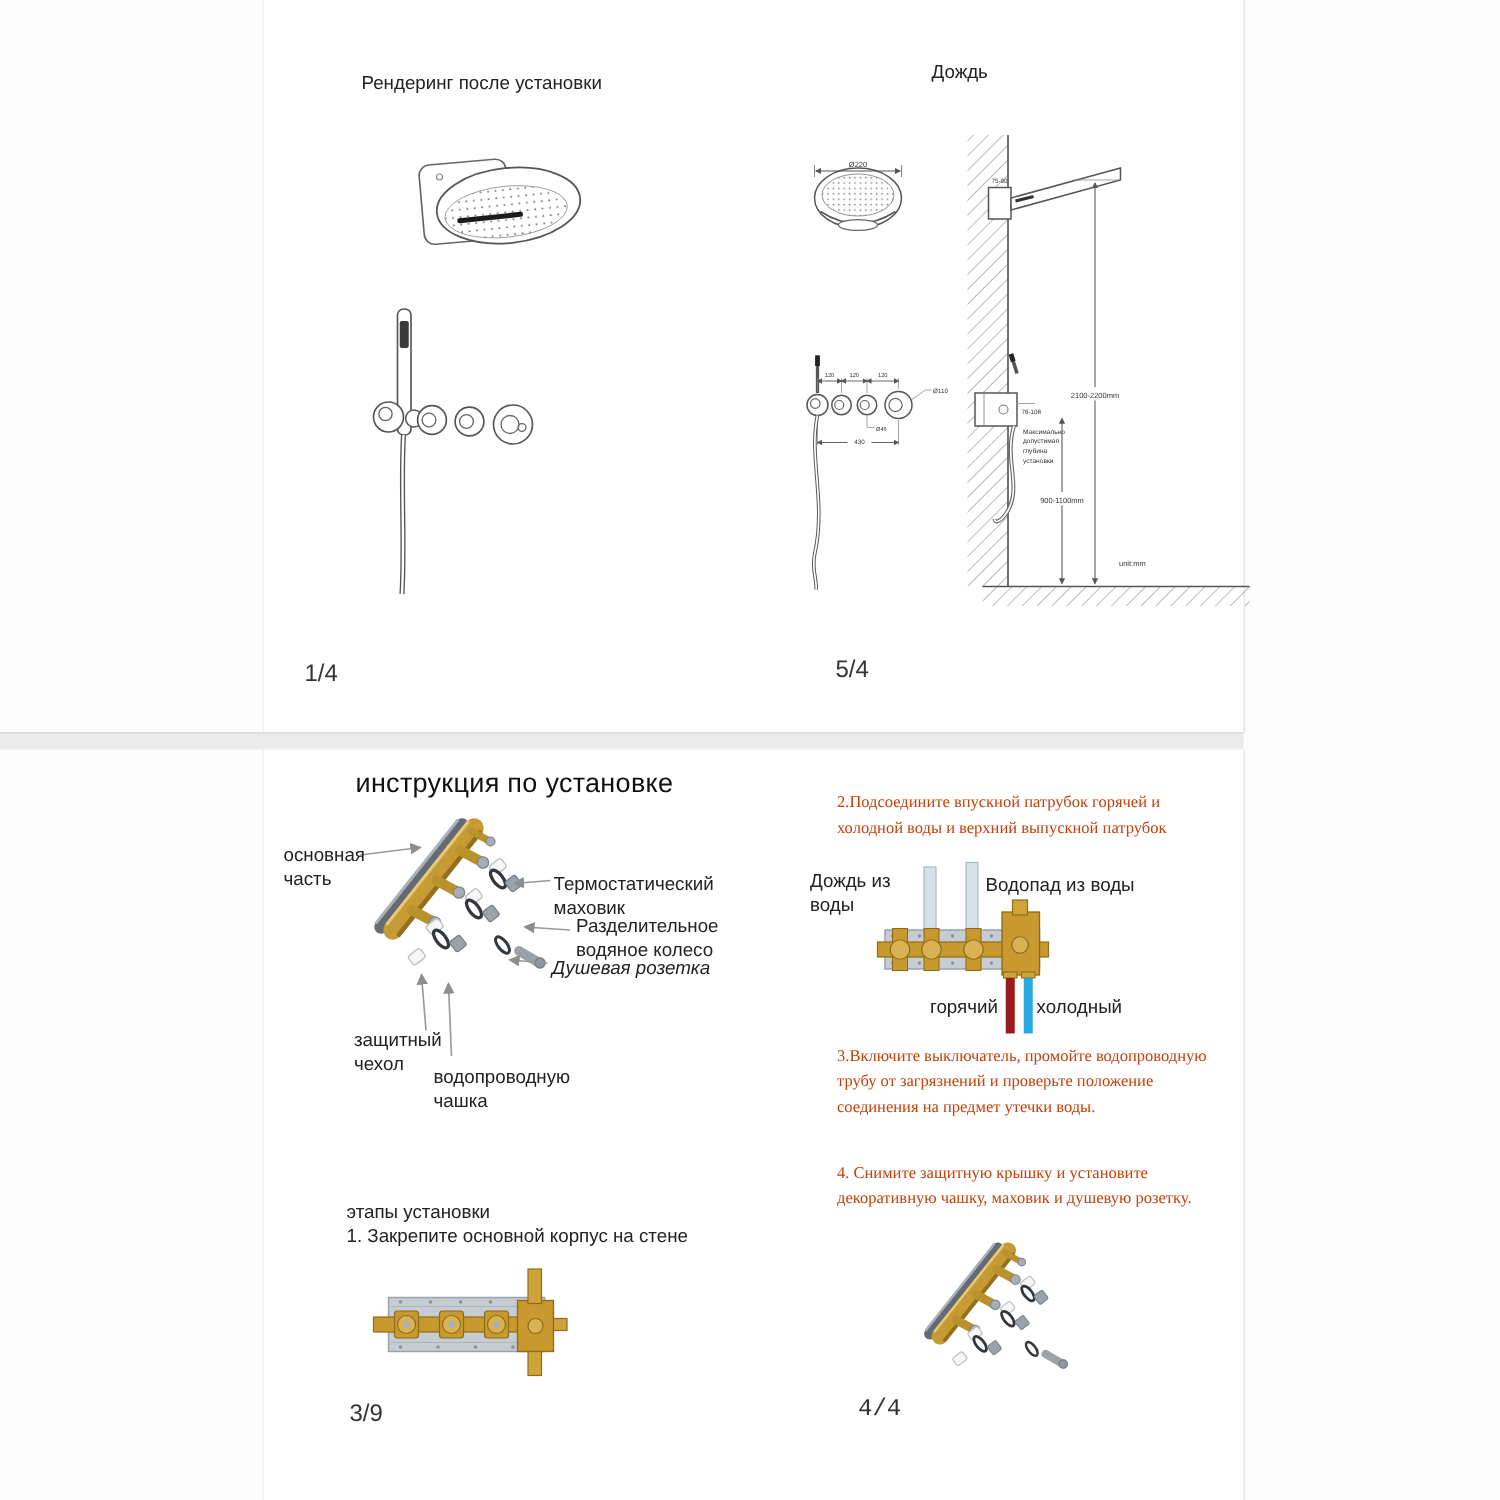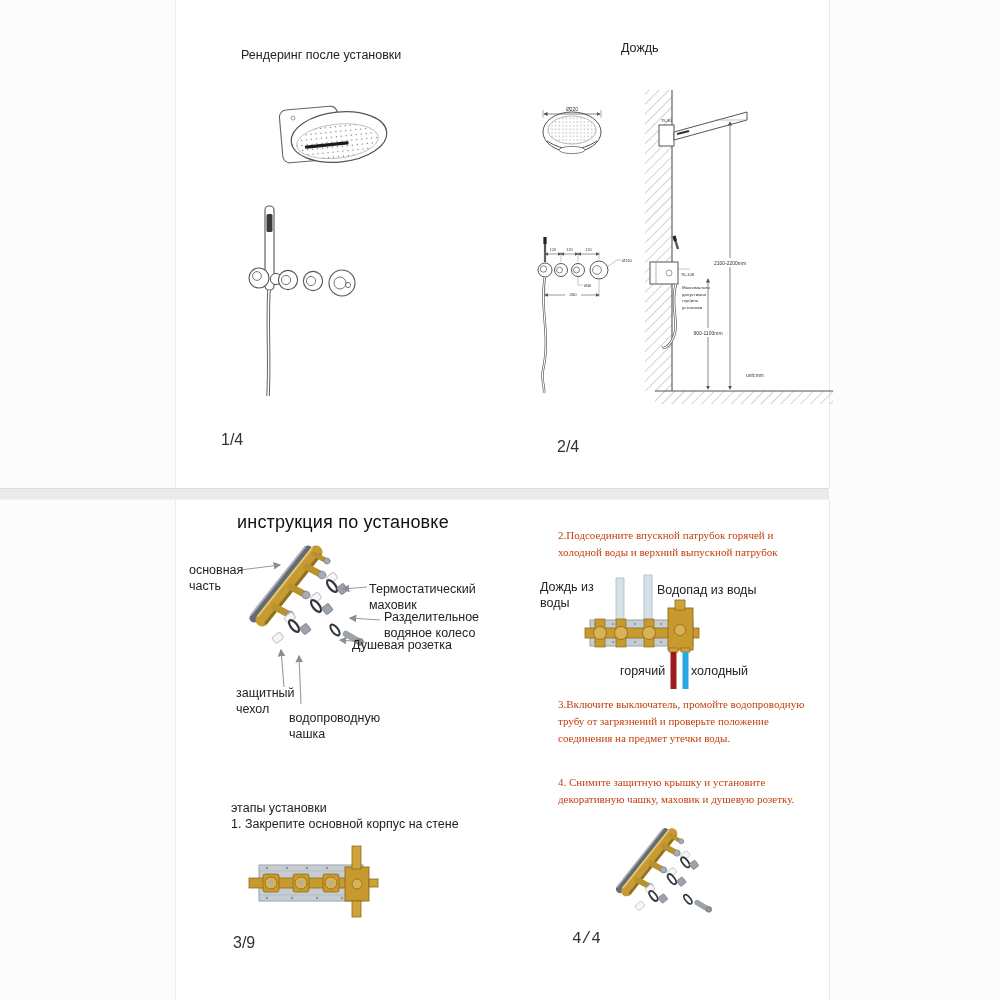--- a/index.html
+++ b/index.html
@@ -56,21 +56,21 @@
   <circle cx="30" cy="79" r="5.6" fill="#fff" stroke="#555" stroke-width="1"></circle>
   <circle cx="42" cy="80" r="9.6" fill="#fff" stroke="#555" stroke-width="1.1"></circle>
   <circle cx="40" cy="80" r="4.6" fill="none" stroke="#666" stroke-width="0.9"></circle>
   <circle cx="67" cy="81" r="9.6" fill="#fff" stroke="#555" stroke-width="1.1"></circle>
   <circle cx="65" cy="81" r="4.6" fill="none" stroke="#666" stroke-width="0.9"></circle>
   <circle cx="96" cy="83" r="13" fill="#fff" stroke="#555" stroke-width="1.1"></circle>
   <circle cx="94" cy="83" r="6" fill="none" stroke="#666" stroke-width="0.9"></circle>
   <circle cx="102" cy="85" r="2.6" fill="none" stroke="#666" stroke-width="0.9"></circle>
 </svg>
 
-<div class="page-num" style="left:203px;top:431px;margin-left:18px;">1/4</div>
+<div class="page-num" style="left:203px;top:441px;">1/4</div>
 
 <div class="sec-title" style="left:621px;top:41px;">Дождь</div>
 
 <svg style="left:515px;top:85px;" width="320" height="330" viewBox="0 0 320 330">
   <defs>
     <pattern id="hatch" width="7" height="7" patternUnits="userSpaceOnUse" patternTransform="rotate(45)">
       <line x1="0" y1="0" x2="0" y2="7" stroke="#9c9c9c" stroke-width="0.9"></line>
     </pattern>
     <pattern id="dots2" width="3.6" height="3.6" patternUnits="userSpaceOnUse">
       <circle cx="1" cy="1" r="0.55" fill="#777"></circle>
@@ -157,21 +157,21 @@
     <line x1="30" y1="193" x2="30" y2="212" stroke="#888" stroke-width="0.5"></line>
     <line x1="84" y1="195" x2="84" y2="212" stroke="#888" stroke-width="0.5"></line>
     <line x1="30" y1="210" x2="84" y2="210" stroke="#555" stroke-width="0.6" marker-start="url(#ar)" marker-end="url(#ar)"></line>
     <rect x="50" y="204" width="16" height="8" fill="#fff"></rect>
     <text x="58" y="211" font-size="4.2" text-anchor="middle">430</text>
     <path d="M30,192 C24,220 36,250 28,285 C26,296 30,302 29,308" fill="none" stroke="#555" stroke-width="2.4"></path>
     <path d="M30,192 C24,220 36,250 28,285 C26,296 30,302 29,308" fill="none" stroke="#fff" stroke-width="1.1"></path>
   </g>
 </svg>
 
-<div class="page-num" style="left:557px;top:438px;">2/4</div>
+<div class="page-num" style="left:557px;top:438px;">5/4</div>
 
 <div class="big-title" style="left:237px;top:512px;">инструкция по установке</div>
 
 <svg style="left:228px;top:538px;" width="165" height="172" viewBox="0 0 165 172">
   <defs>
     <marker id="ar2" viewBox="0 0 6 6" refX="5" refY="3" markerWidth="7" markerHeight="7" orient="auto-start-reverse">
       <path d="M0,0 L6,3 L0,6 z" fill="#8e8e8e"></path>
     </marker>
   </defs>
   <g id="exploded">
@@ -214,21 +214,21 @@
   <line x1="139" y1="49" x2="115" y2="51" stroke="#9a9a9a" stroke-width="1.1" marker-end="url(#ar2)"></line>
   <line x1="152" y1="82" x2="122" y2="80" stroke="#9a9a9a" stroke-width="1.1" marker-end="url(#ar2)"></line>
   <line x1="137" y1="104" x2="112" y2="102" stroke="#9a9a9a" stroke-width="1.1" marker-end="url(#ar2)"></line>
   <line x1="56" y1="149" x2="53" y2="112" stroke="#9a9a9a" stroke-width="1.1" marker-end="url(#ar2)"></line>
   <line x1="73" y1="166" x2="71" y2="118" stroke="#9a9a9a" stroke-width="1.1" marker-end="url(#ar2)"></line>
 </svg>
 
 <div class="lbl" style="left:189px;top:562px;width:58px;">основная часть</div>
 <div class="lbl" style="left:369px;top:581px;width:110px;">Термостатический маховик</div>
 <div class="lbl" style="left:384px;top:609px;width:96px;">Разделительное водяное колесо</div>
-<div class="lbl" style="left:352px;top:637px;width:110px;">Душевая розетка</div>
+<div class="lbl" style="left:368px;top:637px;width:110px;font-style:italic;">Душевая розетка</div>
 <div class="lbl" style="left:236px;top:685px;width:62px;">защитный чехол</div>
 <div class="lbl" style="left:289px;top:710px;width:88px;">водопроводную чашка</div>
 
 <div class="lbl" style="left:231px;top:800px;">этапы установки</div>
 <div class="lbl" style="left:231px;top:816px;width:230px;">1. Закрепите основной корпус на стене</div>
 
 <svg style="left:245px;top:845px;" width="155" height="75" viewBox="0 0 155 75">
   <rect x="14" y="20" width="104" height="36" fill="#c6ccd2" stroke="#9aa2aa" stroke-width="1"></rect>
   <line x1="14" y1="26" x2="118" y2="26" stroke="#aeb6bd" stroke-width="0.7"></line>
   <line x1="14" y1="50" x2="118" y2="50" stroke="#aeb6bd" stroke-width="0.7"></line>

